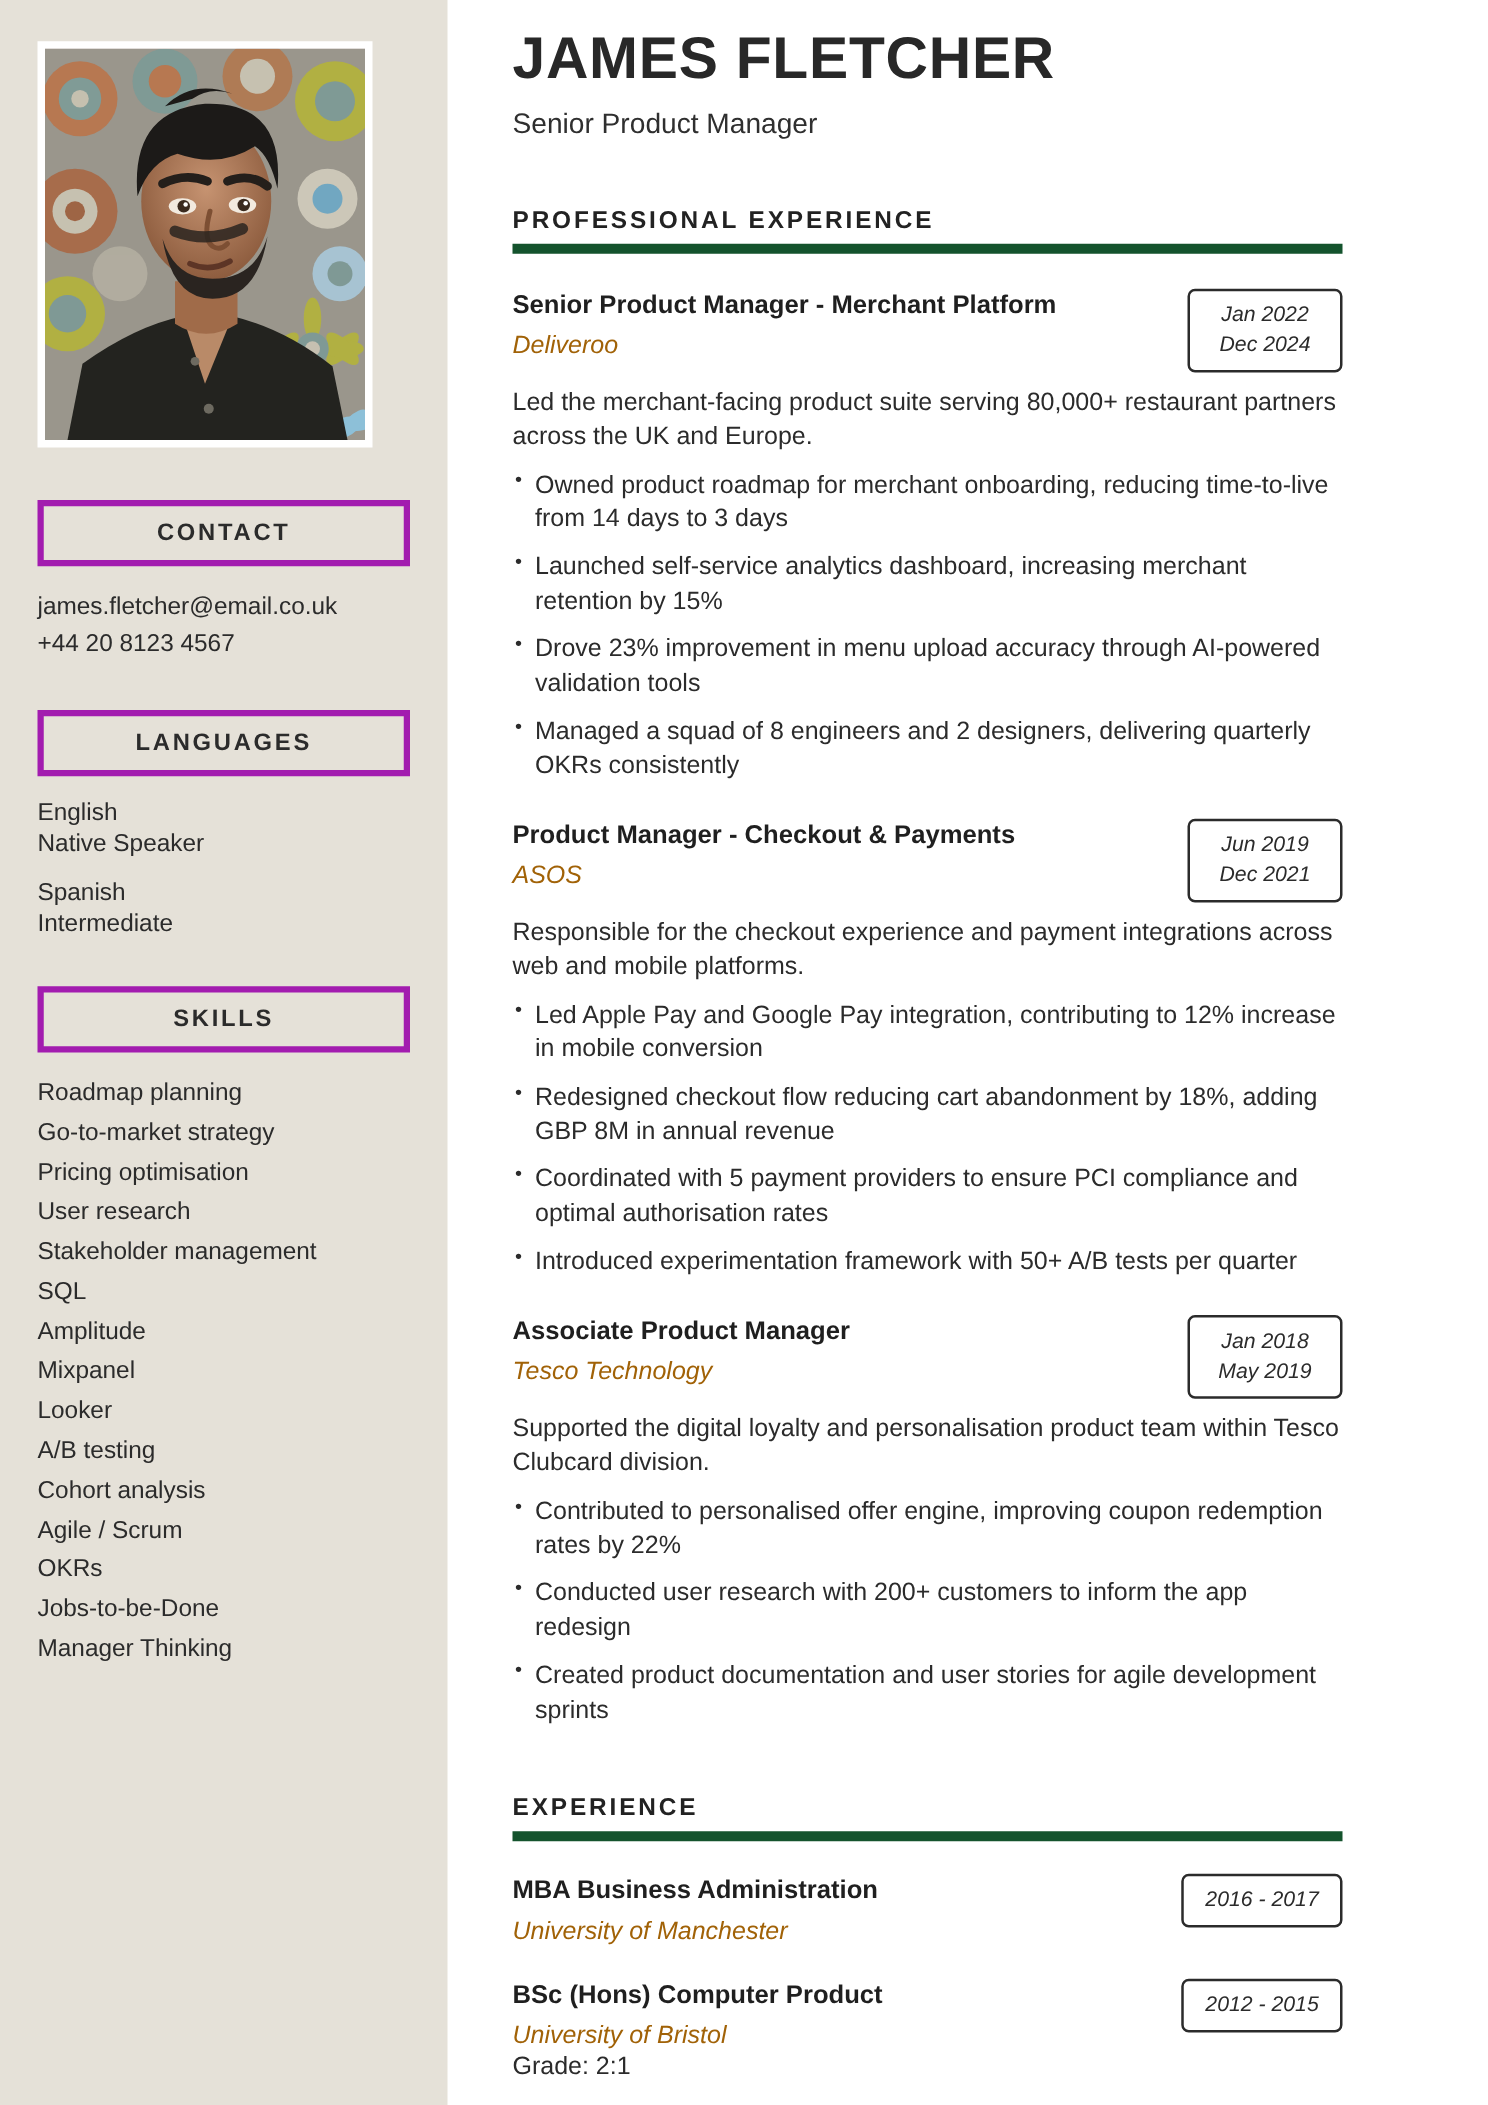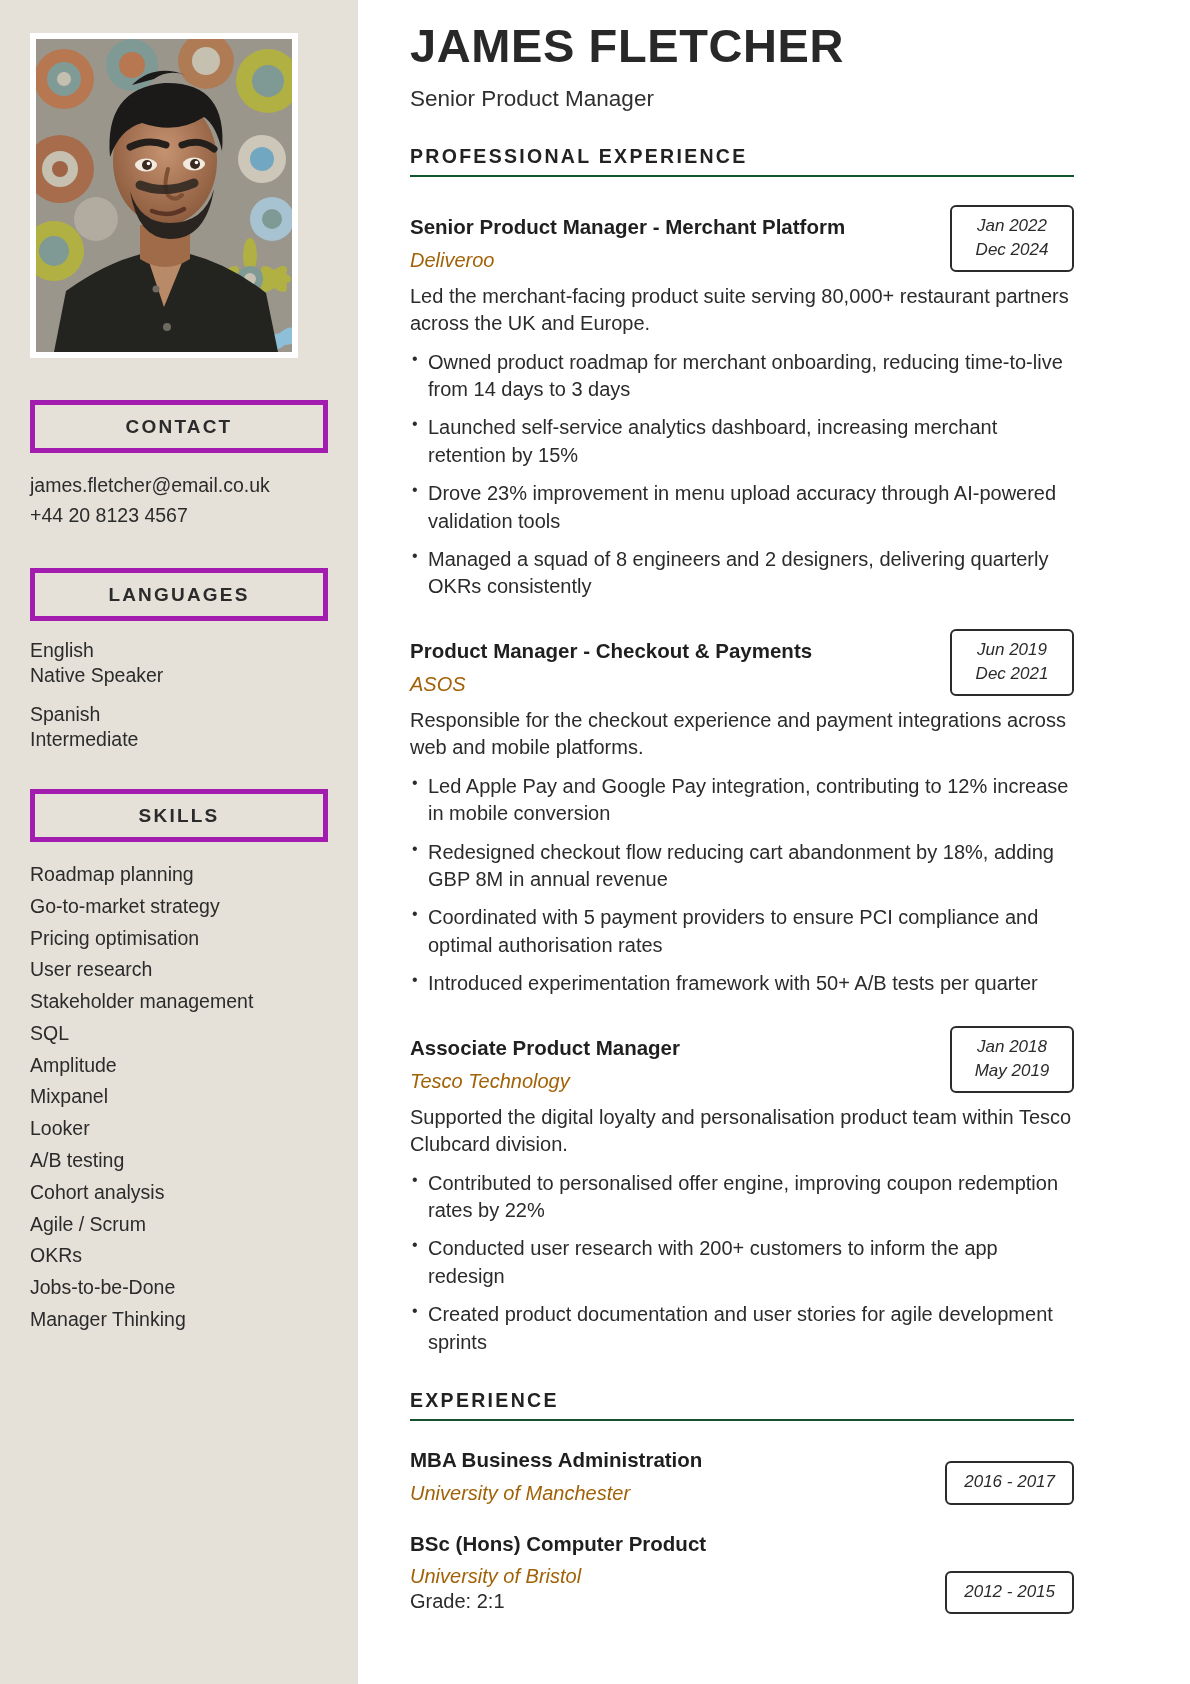--- a/index.html
+++ b/index.html
@@ -64,27 +64,27 @@
   }
   .subtitle {
     font-size:22.5px;
     margin-top:13px;
     color:#2f2f2f;
   }
   .sec-title {
     font-size:19.5px;
     font-weight:bold;
     letter-spacing:2.3px;
-    margin-top:33px;
+    margin-top:53px;
     padding-bottom:7px;
-    border-bottom:2px solid #14532d;
+    border-bottom:8px solid #14532d;
     color:#222;
   }
   .entry { margin-top:28px; position:relative; }
-  .entry-head { display:flex; align-items:flex-end; }
+  .entry-head { display:flex; align-items:flex-start; }
   .entry-left { flex:1; padding-right:16px; }
   .role { font-size:20.5px; font-weight:bold; line-height:1.3; color:#1f1f1f; }
   .org { font-size:20px; font-style:italic; margin-top:8px; color:#a16207; }
   .datebox {
     flex:0 0 auto;
     border:2px solid #2b2b2b;
     border-radius:6px;
     padding:7px 17px 8px 17px;
     font-size:17px;
     font-style:italic;

